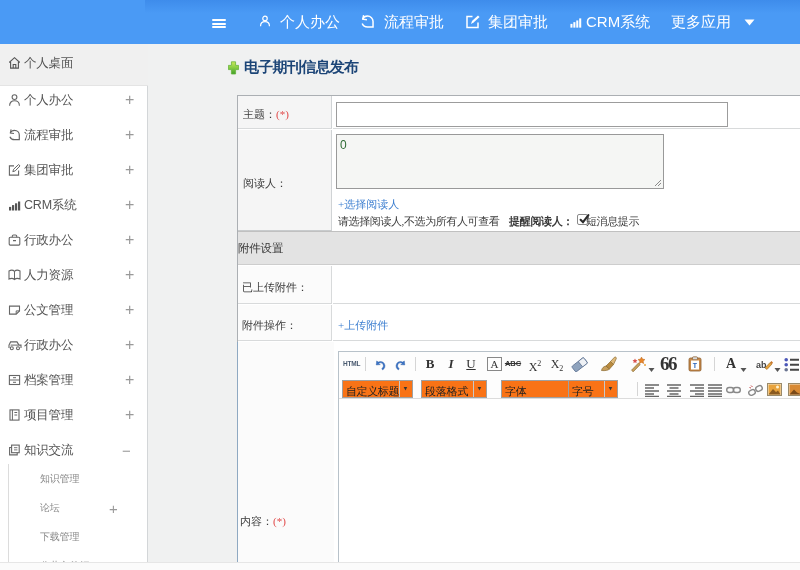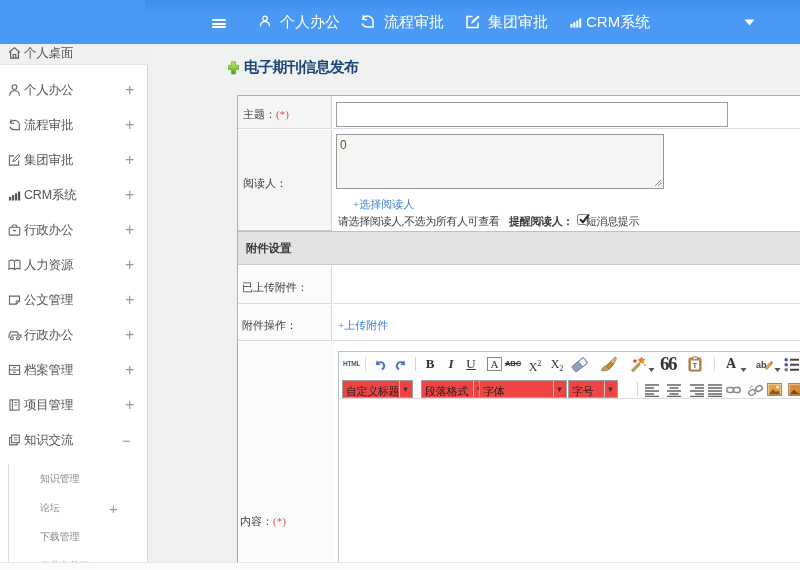--- a/index.html
+++ b/index.html
@@ -8,21 +8,21 @@
 #hdr { position:absolute; left:0; top:0; width:800px; height:44px; background:#4a9af5; }
 #hdrgrad { position:absolute; left:145px; top:0; right:0; height:44px;
   background:linear-gradient(#3e8ceb 0%, #4a9af5 30%); }
 #logo { position:absolute; left:5px; top:0; height:44px; line-height:44px;
   color:#fff; font-size:15.5px; font-weight:bold; letter-spacing:-1.2px; }
 .hnav { position:absolute; top:0; height:44px; color:#fff; font-size:15px; line-height:44px; }
 #burger { position:absolute; left:212px; top:19px; width:14px; }
 #burger div { height:2.3px; background:#fff; margin-bottom:1.3px; border-radius:1px; }
 .hicon { position:absolute; top:15px; }
 #sb { position:absolute; left:0; top:44px; width:148px; height:526px; background:#fff; border-right:1.5px solid #d3d6d8; }
-.mi { position:absolute; left:0; width:148px; height:21px; }
+.mi { position:absolute; left:0; width:148px; height:42px; }
 .mi .txt { position:absolute; left:24px; top:50%; transform:translateY(-50%);
   font-size:12.5px; color:#555; letter-spacing:-0.2px; }
 .mi .pls { position:absolute; left:125px; top:50%; transform:translateY(-50%);
   font-size:16px; color:#999; font-weight:400; }
 .mi svg { position:absolute; left:8px; top:50%; transform:translateY(-50%); }
 .smi { position:absolute; left:0; width:148px; height:29px; }
 .smi .txt { position:absolute; left:40px; top:50%; transform:translateY(-50%);
   font-size:10px; color:#8a8a8a; letter-spacing:-0.2px; }
 #mi0 { background:#f0f0f0; border-bottom:1px solid #e4e4e4; }
 #mi0 .txt, #mi0 svg { margin-top:-1.5px; }
@@ -30,21 +30,21 @@
   color:#1c4577; letter-spacing:-0.7px; }
 #plusicon { position:absolute; left:228px; top:61px; }
 .lbl { font-size:11px; color:#3a3a3a; font-family:"Liberation Serif",serif; }
 .red { color:#e14747; }
 a.lnk { color:#3d7fd0; text-decoration:none; font-size:11px; font-family:"Liberation Serif",serif; }
 #bottombar { position:absolute; left:0; top:562px; width:800px; height:8px;
   background:#fbfbfb; border-top:1px solid #e6e6e6; z-index:50; }
 .tbi { position:absolute; top:4px; height:16px; line-height:16px; text-align:center; }
 .tserif { font-family:"Liberation Serif",serif; font-size:13px; color:#333; width:16px; }
 .tsep { position:absolute; top:5px; width:1px; height:14px; background:#d5d5d5; }
-.tsel { position:absolute; top:28px; height:18px; border:1px solid #a0a0a0; background:#ef4444; font-size:11px; color:#222; font-family:Liberation Serif, serif; }
+.tsel { position:absolute; top:28px; height:18px; border:1px solid #a0a0a0; background:#f97316; font-size:11px; color:#222; font-family:Liberation Mono, monospace; }
 .tsel span { position:absolute; left:3px; top:2.5px; white-space:nowrap; letter-spacing:-0.2px; }
 .tsel i { position:absolute; right:1px; top:0px; width:12px; height:16px; border-left:1px solid #c8c8c8; font-style:normal; font-size:9px; color:#333; text-align:center; line-height:16px; }
 .tbj { position:absolute; top:32px; }
 </style>
 </head>
 <body>
 <div id="hdr">
  <div id="hdrgrad"></div>
  <div id="burger">
       <div></div>
@@ -66,20 +66,21 @@
       <path d="M6 10 L7 7 L13 1.4 L14.6 3 L8.6 8.6 Z" fill="#fff"></path>
     </svg>
  <div class="hnav" style="left:488px">集团审批</div>
  <svg class="hicon" style="left:570px;top:17px" width="12" height="11" viewBox="0 0 14 12">
       <rect x="0.5" y="7.6" width="2.4" height="4.4" fill="#fff"></rect>
       <rect x="3.9" y="5.6" width="2.4" height="6.4" fill="#fff"></rect>
       <rect x="7.3" y="3.6" width="2.4" height="8.4" fill="#fff"></rect>
       <rect x="10.7" y="1.2" width="2.4" height="10.8" fill="#fff"></rect>
     </svg>
  <div class="hnav" style="left:586px">CRM系统</div>
+ <div class="hnav" style="left:671px">更多应用</div>
  <svg class="hicon" style="left:744px;top:19px" width="11" height="7" viewBox="0 0 11 7">
       <path d="M0.5 0.5 L10.5 0.5 L5.5 6.5 Z" fill="#fff"></path>
     </svg>
 </div>
 
 <div id="sb"></div>
 
 <div id="sbmenu">
  <div class="mi" id="mi0" style="top:44px">
   <svg width="13" height="13" viewBox="0 0 13 13">
@@ -219,32 +220,32 @@
  <div class="lbl" style="position:absolute;left:5px;top:11px">主题：<span class="red">(*)</span></div>
  <div style="position:absolute;left:98px;top:5.5px;width:392px;height:25px;border:1px solid #9c9c9c;background:#fff"></div>
 
  <div style="position:absolute;left:0;top:34px;width:94px;height:101px;background:#f5f5f5;border-right:1px solid #d0d3d5;border-bottom:1px solid #c8cbcd"></div>
  <div class="lbl" style="position:absolute;left:5px;top:80px">阅读人：</div>
  <div style="position:absolute;left:98px;top:38px;width:328px;height:55px;border:1px solid #999;background:#f5f6f4;color:#2e6b34;font-size:12px;padding:3px 3px">0
    <svg style="position:absolute;right:1px;bottom:1px" width="8" height="8" viewBox="0 0 8 8">
         <path d="M7 1 L1 7 M7 4 L4 7 M7 7 L7 7" stroke="#8a8a8a" stroke-width="1"></path>
       </svg>
  </div>
- <a class="lnk" style="position:absolute;left:115px;top:101px">+选择阅读人</a>
+ <a class="lnk" style="position:absolute;left:100px;top:101px">+选择阅读人</a>
  <div class="lbl" style="position:absolute;left:100px;top:118px;white-space:nowrap;letter-spacing:-0.4px">请选择阅读人,不选为所有人可查看</div>
  <div class="lbl" style="position:absolute;left:271px;top:118px;white-space:nowrap;font-weight:bold;letter-spacing:-0.3px">提醒阅读人：</div>
  <div style="position:absolute;left:339px;top:117.5px;width:11px;height:11px;border:1px solid #8a8a8a;border-radius:2px;background:#fff">
    <svg width="13" height="12" viewBox="0 0 13 12" style="position:absolute;left:0px;top:-2px;overflow:visible">
         <path d="M2.6 6.8 L5 9.2 L10.4 2.2" fill="none" stroke="#2b2b2b" stroke-width="2.1" stroke-linecap="round"></path>
       </svg>
  </div>
  <div class="lbl" style="position:absolute;left:348px;top:118px;letter-spacing:-0.4px">短消息提示</div>
 
  <div style="position:absolute;left:0;top:134.5px;right:0;height:34px;background:#e3e3e3;border-top:1px solid #c0c0c0;border-bottom:1px solid #cdcdcd;box-sizing:border-box">
-   <div style="position:absolute;left:8px;top:9px;font-size:11.5px;font-weight:bold;color:#3a3a3a;letter-spacing:-0.2px;font-family:'Liberation Serif',serif">附件设置</div>
+   <div style="position:absolute;left:0;top:9px;font-size:11.5px;font-weight:normal;color:#3a3a3a;letter-spacing:-0.2px;font-family:'Liberation Serif',serif">附件设置</div>
  </div>
 
  <div style="position:absolute;left:0;top:169.5px;width:94px;height:38px;background:#fbfbfb;border-right:1px solid #d8dadb;border-bottom:1px solid #d8dadb"></div>
  <div style="position:absolute;left:95px;top:169.5px;right:0;height:38px;border-bottom:1px solid #d8dadb"></div>
  <div class="lbl" style="position:absolute;left:4px;top:184px">已上传附件：</div>
 
  <div style="position:absolute;left:0;top:208.5px;width:94px;height:36.5px;background:#fbfbfb;border-right:1px solid #d8dadb;border-bottom:1px solid #d8dadb"></div>
  <div style="position:absolute;left:95px;top:208.5px;right:0;height:36.5px;border-bottom:1px solid #d8dadb"></div>
  <div class="lbl" style="position:absolute;left:4px;top:222px">附件操作：</div>
  <a class="lnk" style="position:absolute;left:100px;top:222px">+上传附件</a>
@@ -323,21 +324,21 @@
         </svg>
 
    <div class="tsel" style="left:3px;width:71px">
           <span style="letter-spacing:-0.4px">自定义标题</span>
           <i>▾</i>
         </div>
    <div class="tsel" style="left:82px;width:66px">
           <span>段落格式</span>
           <i>▾</i>
         </div>
-   <div class="tsel" style="left:140px;width:88px">
+   <div class="tsel" style="left:162px;width:88px">
           <span>字体</span>
           <i>▾</i>
         </div>
    <div class="tsel" style="left:229px;width:50px">
           <span>字号</span>
           <i>▾</i>
         </div>
    <span class="tsep" style="left:298px;top:30px"></span>
    <svg class="tbj" style="left:306px" width="14" height="13" viewBox="0 0 14 13">
           <path d="M0 1 H14 M0 4 H9 M0 7 H14 M0 10 H9 M0 12.5 H14" stroke="#666" stroke-width="1.3"></path>

